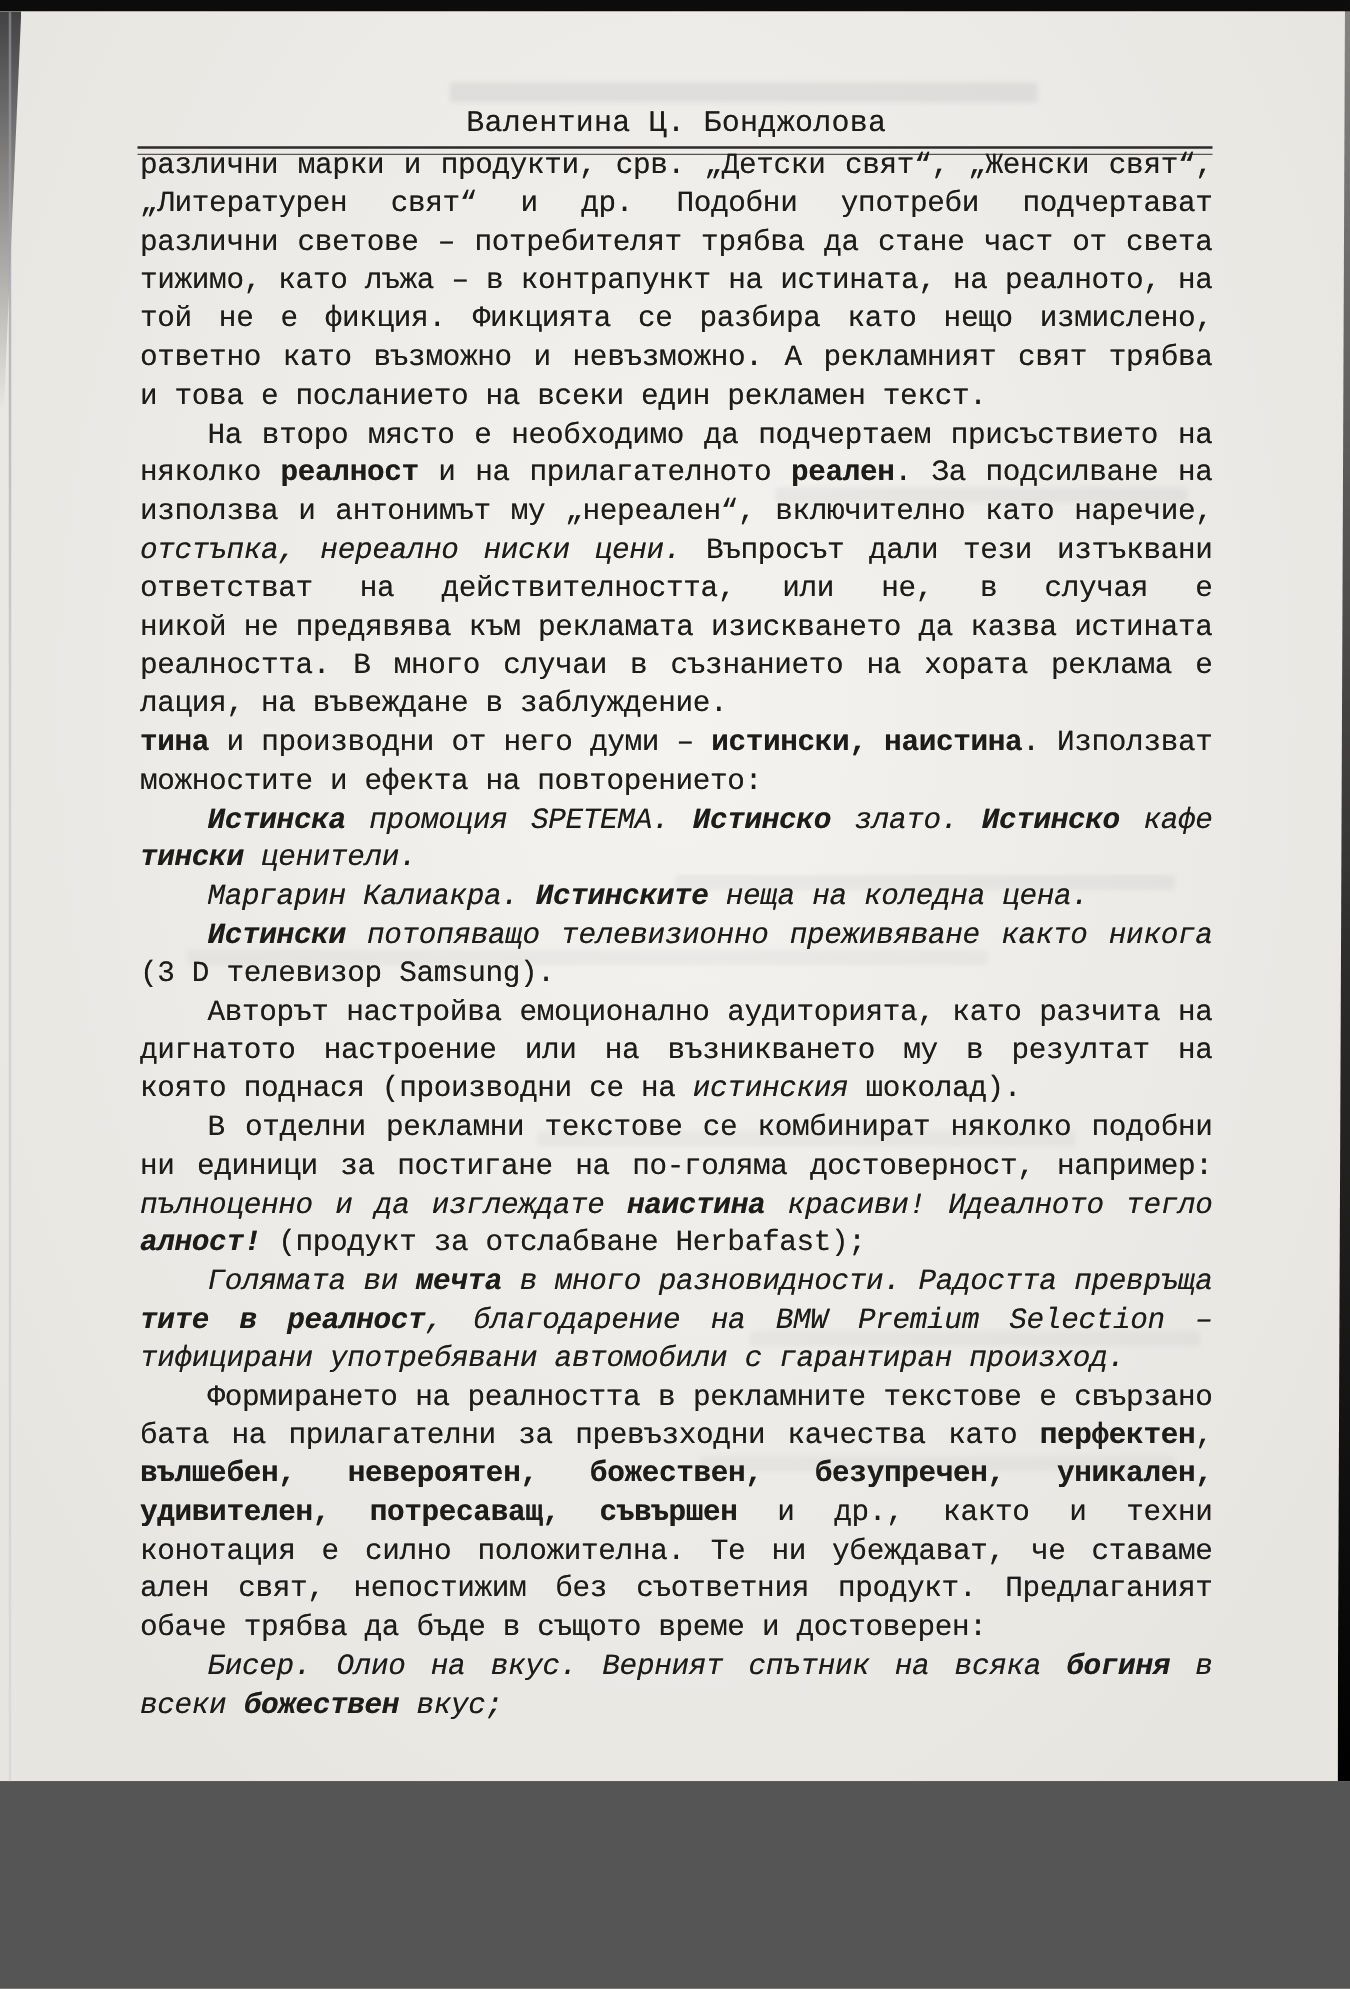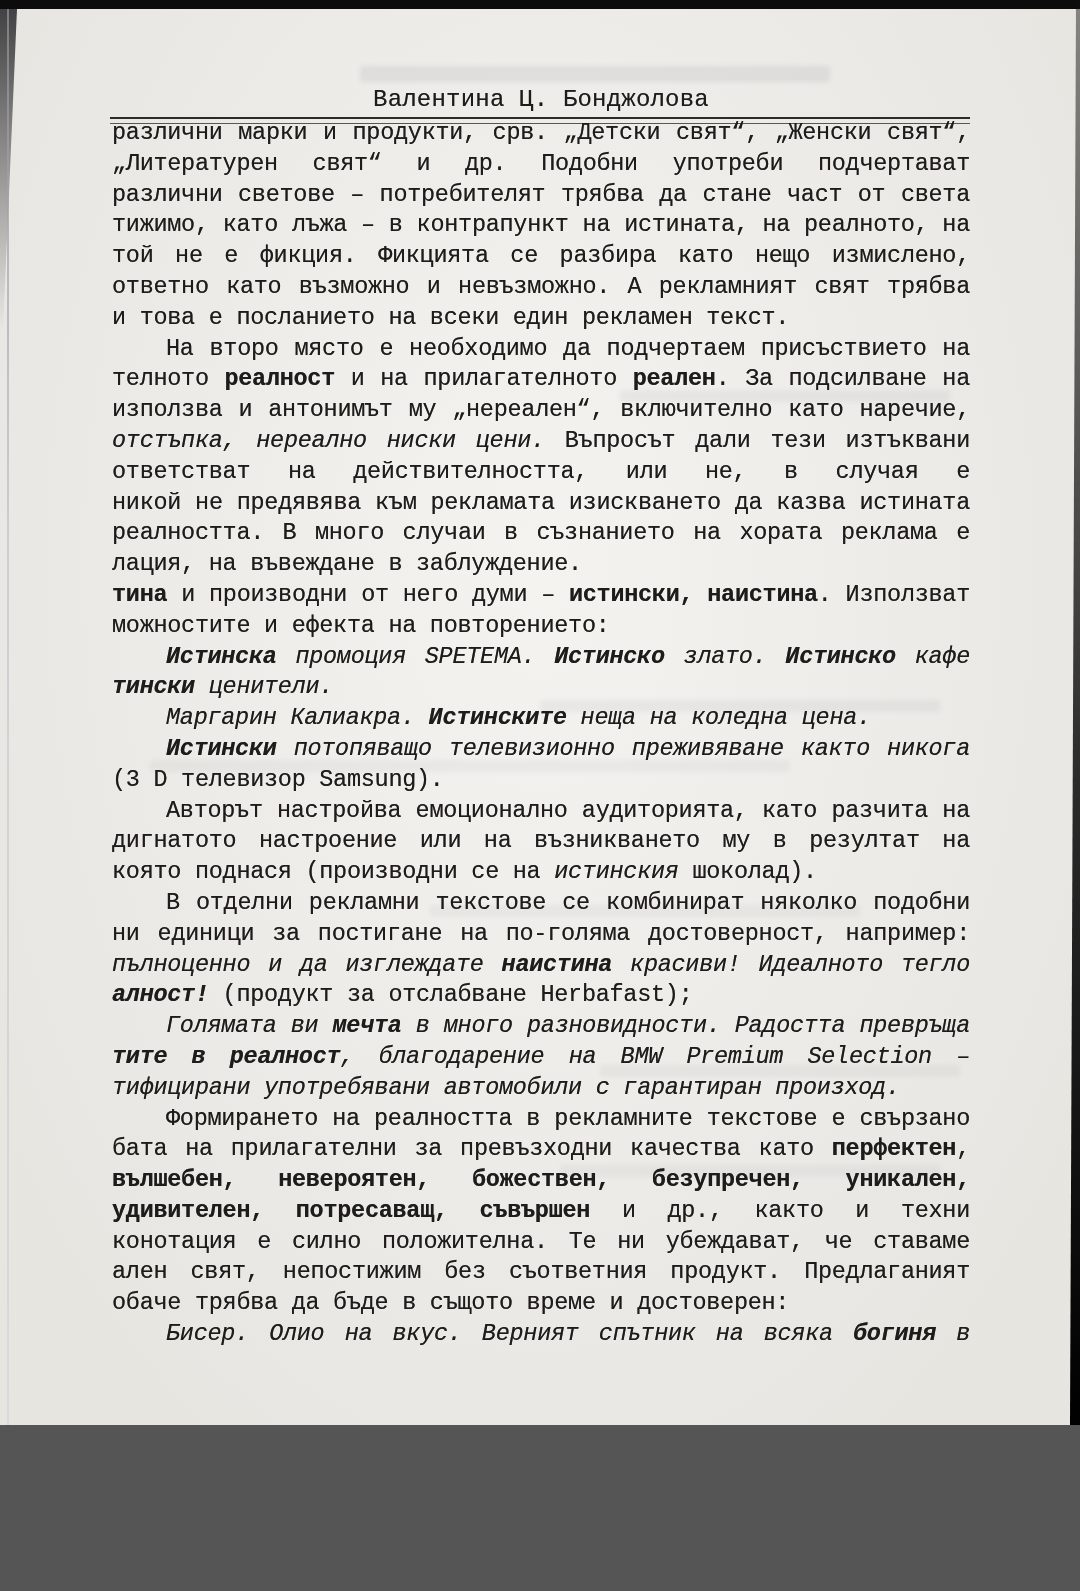--- a/index.html
+++ b/index.html
@@ -72,21 +72,21 @@
         <div class="line"><span class="r-n">различни марки и продукти, срв. „Детски свят“, „Женски свят“, „Мебелен свят“,</span></div>
         <div class="line"><span class="r-n">„Литературен свят“ и др. Подобни употреби подчертават принадлежността към</span></div>
         <div class="line"><span class="r-n">различни светове – потребителят трябва да стане част от света на рекламата и</span></div>
         <div class="line"><span class="r-n">тижимо, като лъжа – в контрапункт на истината, на реалното, на осезаемото.</span></div>
         <div class="line"><span class="r-n">той не е фикция. Фикцията се разбира като нещо измислено, нереално, недос-</span></div>
         <div class="line"><span class="r-n">ответно като възможно и невъзможно. А рекламният свят трябва да се постигне</span></div>
         <div class="line last"><span class="r-n">и това е посланието на всеки един рекламен текст.</span></div>
       </div>
       <div>
         <div class="line indent"><span class="r-n">На второ място е необходимо да подчертаем присъствието на съществи-</span></div>
-        <div class="line"><span class="r-n">телното </span><span class="r-b">реалност</span><span class="r-n"> и на прилагателното </span><span class="r-b">реален</span><span class="r-n">. За подсилване на ефекта се</span></div>
+        <div class="line"><span class="r-n">няколко </span><span class="r-b">реалност</span><span class="r-n"> и на прилагателното </span><span class="r-b">реален</span><span class="r-n">. За подсилване на ефекта се</span></div>
         <div class="line"><span class="r-n">използва и антонимът му „нереален“, включително като наречие, срв. </span><span class="r-i">реална</span></div>
         <div class="line"><span class="r-i">отстъпка, нереално ниски цени.</span><span class="r-n"> Въпросът дали тези изтъквани качества съ-</span></div>
         <div class="line"><span class="r-n">ответстват на действителността, или не, в случая е несъществен. Всъщност</span></div>
         <div class="line"><span class="r-n">никой не предявява към рекламата изискването да казва истината и да отразява</span></div>
         <div class="line"><span class="r-n">реалността. В много случаи в съзнанието на хората реклама е равно на манипу-</span></div>
         <div class="line last"><span class="r-n">лация, на въвеждане в заблуждение.</span></div>
       </div>
       <div>
         <div class="line"><span class="r-b">тина</span><span class="r-n"> и производни от него думи – </span><span class="r-b">истински, наистина</span><span class="r-n">. Използват се и въз-</span></div>
         <div class="line last"><span class="r-n">можностите и ефекта на повторението:</span></div>
@@ -122,17 +122,18 @@
         <div class="line indent"><span class="r-n">Формирането на реалността в рекламните текстове е свързано с употре-</span></div>
         <div class="line"><span class="r-n">бата на прилагателни за превъзходни качества като </span><span class="r-b">перфектен</span><span class="r-n">, </span><span class="r-b">фантастичен</span><span class="r-n">,</span></div>
         <div class="line"><span class="r-b">вълшебен, невероятен, божествен, безупречен, уникален, сензационен,</span></div>
         <div class="line"><span class="r-b">удивителен, потресаващ, съвършен</span><span class="r-n"> и др., както и техни производни, чиято</span></div>
         <div class="line"><span class="r-n">конотация е силно положителна. Те ни убеждават, че ставаме част от един ире-</span></div>
         <div class="line"><span class="r-n">ален свят, непостижим без съответния продукт. Предлаганият перфектен свят</span></div>
         <div class="line last"><span class="r-n">обаче трябва да бъде в същото време  и достоверен:</span></div>
       </div>
       <div>
         <div class="line indent"><span class="r-i">Бисер. Олио на вкус. Верният спътник на всяка </span><span class="r-bi">богиня</span><span class="r-i"> в кухнята и на</span></div>
+        <div class="line last"><span class="r-i">всеки </span><span class="r-bi">божествен</span><span class="r-i"> вкус;</span></div>
       </div>
     </div>
 
   <div class="pagenum">37</div>
 </div>
 
 </body></html>

